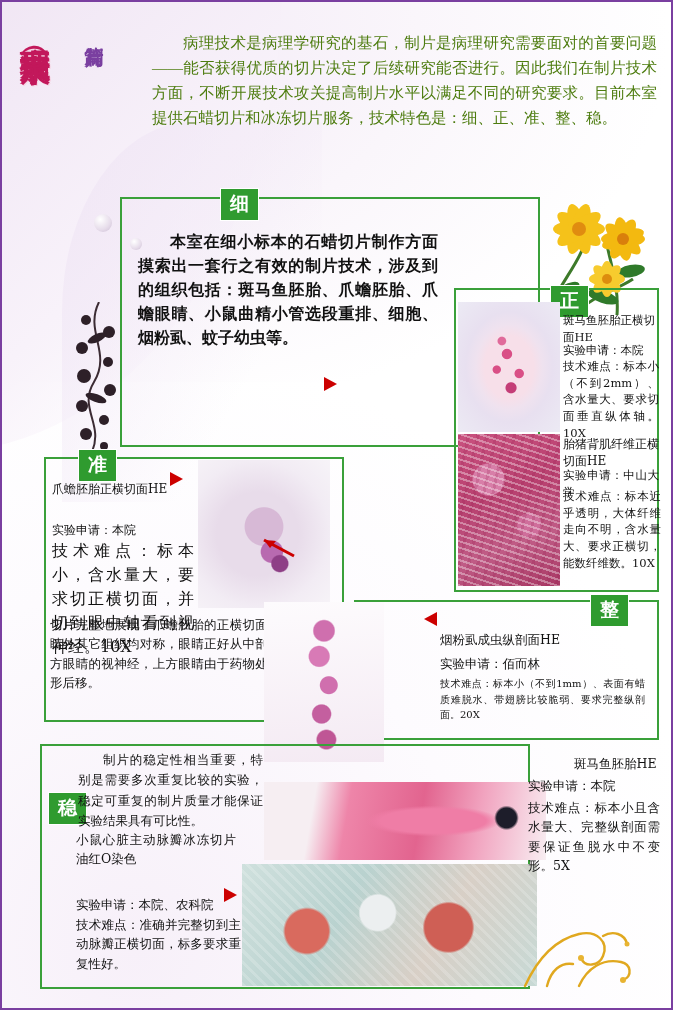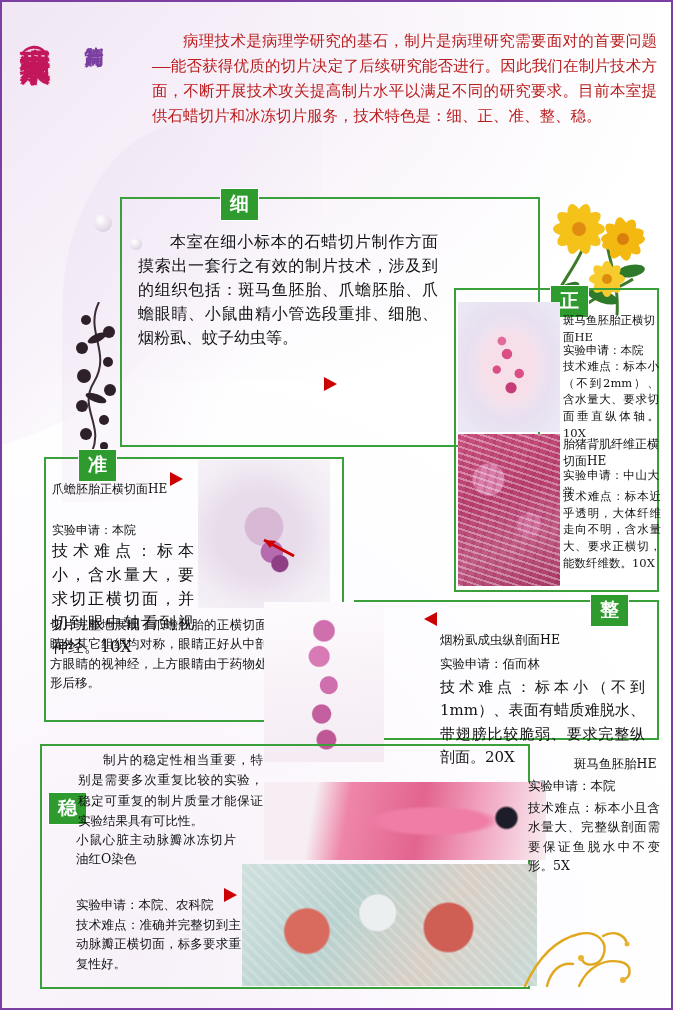--- a/index.html
+++ b/index.html
@@ -80,24 +80,24 @@
     color: #7a3fa0;
     font-size: 19px;
     line-height: 1.1;
   }
 
   
   .intro {
     position: absolute;
     left: 150px; top: 28px;
     width: 505px;
-    font-family: Liberation Mono, monospace;
+    font-family: Liberation Serif, serif;
     font-size: 15.5px;
     line-height: 1.62;
-    color: #b91c1c;
+    color: #4d7c0f;
     text-align: justify;
     text-indent: 2em;
   }
 
   
   .box {
     position: absolute;
     border: 2px solid #3aa03a;
     box-sizing: border-box;
     background: rgba(255,255,255,0.0);
@@ -278,21 +278,21 @@
           <ellipse rx="18" ry="7" transform="rotate(90)"></ellipse>
             <ellipse rx="18" ry="7" transform="rotate(135)"></ellipse>
         </g>
         <circle r="5" fill="#dd8d0e"></circle>
       </g>
     </g>
   </svg>
 
   <div class="box" style="left:118px; top:195px; width:420px; height:250px;"></div>
   <div class="tag" style="left:218px; top:186px;">细</div>
-  <div class="body-text" style="position:absolute; left:136px; top:228px; width:300px; font-size:16px; text-indent:2em;">本室在细小标本的石蜡切片制作方面摸索出一套行之有效的制片技术，涉及到的组织包括：斑马鱼胚胎、爪蟾胚胎、爪蟾眼睛、小鼠曲精小管选段重排、细胞、烟粉虱、蚊子幼虫等。</div>
+  <div class="body-text" style="position:absolute; left:136px; top:228px; width:300px; font-size:16px; text-indent:2em;font-weight:bold;">本室在细小标本的石蜡切片制作方面摸索出一套行之有效的制片技术，涉及到的组织包括：斑马鱼胚胎、爪蟾胚胎、爪蟾眼睛、小鼠曲精小管选段重排、细胞、烟粉虱、蚊子幼虫等。</div>
   <div class="arrow" style="left:322px; top:375px;"></div>
 
   <div class="box" style="left:452px; top:286px; width:205px; height:304px;"></div>
   <div class="tag" style="left:548px; top:283px;">正</div>
   <div class="arrow left" style="left:490px; top:300px;"></div>
 
   <div class="micro m-embryo" style="left:456px; top:300px; width:102px; height:130px;"></div>
   <div class="body-text" style="position:absolute; left:466px; top:306px; width:0; height:0;"></div>
   <div class="body-text" style="position:absolute; left:561px; top:310px; width:92px; font-size:11.5px; line-height:1.45;">斑马鱼胚胎正横切面HE</div>
   <div class="body-text" style="position:absolute; left:561px; top:340px; width:92px; font-size:11.5px; line-height:1.45;">实验申请：本院</div>
@@ -320,21 +320,21 @@
   <div class="body-text" style="position:absolute; left:48px; top:613px; width:282px; font-size:12.5px; line-height:1.55;">切片完整地展现了爪蟾胚胎的正横切面，可见除眼睛外其它组织均对称，眼睛正好从中剖开，可见下方眼睛的视神经，上方眼睛由于药物处理而损伤变形后移。</div>
 
   <div class="box" style="left:352px; top:598px; width:305px; height:140px;"></div>
   <div class="tag" style="left:588px; top:592px;">整</div>
   <div class="arrow left" style="left:422px; top:610px;"></div>
 
   <div class="micro m-aphid" style="left:262px; top:600px; width:120px; height:160px;"></div>
 
   <div class="body-text" style="position:absolute; left:438px; top:628px; width:200px; font-size:12.5px; line-height:1.55;">烟粉虱成虫纵剖面HE</div>
   <div class="body-text" style="position:absolute; left:438px; top:652px; width:200px; font-size:12.5px; line-height:1.55;">实验申请：佰而林</div>
-  <div class="body-text" style="position:absolute; left:438px; top:674px; width:205px; font-size:15px; line-height:1.55;">技术难点：标本小（不到1mm）、表面有蜡质难脱水、带翅膀比较脆弱、要求完整纵剖面。20X</div>
+  <div class="body-text" style="position:absolute; left:438px; top:674px; width:205px; font-size:10px; line-height:1.55;">技术难点：标本小（不到1mm）、表面有蜡质难脱水、带翅膀比较脆弱、要求完整纵剖面。20X</div>
 
   <div class="box" style="left:38px; top:742px; width:490px; height:245px;"></div>
   <div class="tag" style="left:46px; top:790px;">稳</div>
 
   <div class="body-text" style="position:absolute; left:76px; top:748px; width:185px; font-size:12.5px; line-height:1.62; text-indent:2em;">制片的稳定性相当重要，特别是需要多次重复比较的实验，稳定可重复的制片质量才能保证实验结果具有可比性。</div>
 
   <div class="body-text" style="position:absolute; left:74px; top:828px; width:160px; font-size:12.5px; line-height:1.55;">小鼠心脏主动脉瓣冰冻切片油红O染色</div>
   <div class="body-text" style="position:absolute; left:74px; top:893px; width:160px; font-size:12.5px; line-height:1.55;">实验申请：本院、农科院</div>
   <div class="body-text" style="position:absolute; left:74px; top:913px; width:165px; font-size:12.5px; line-height:1.55;">技术难点：准确并完整切到主动脉瓣正横切面，标多要求重复性好。</div>
   <div class="arrow" style="left:222px; top:886px;"></div>

